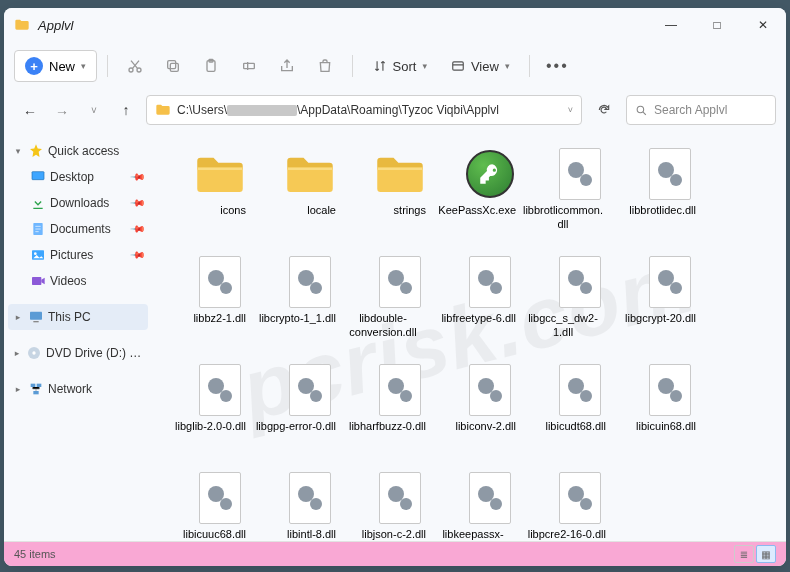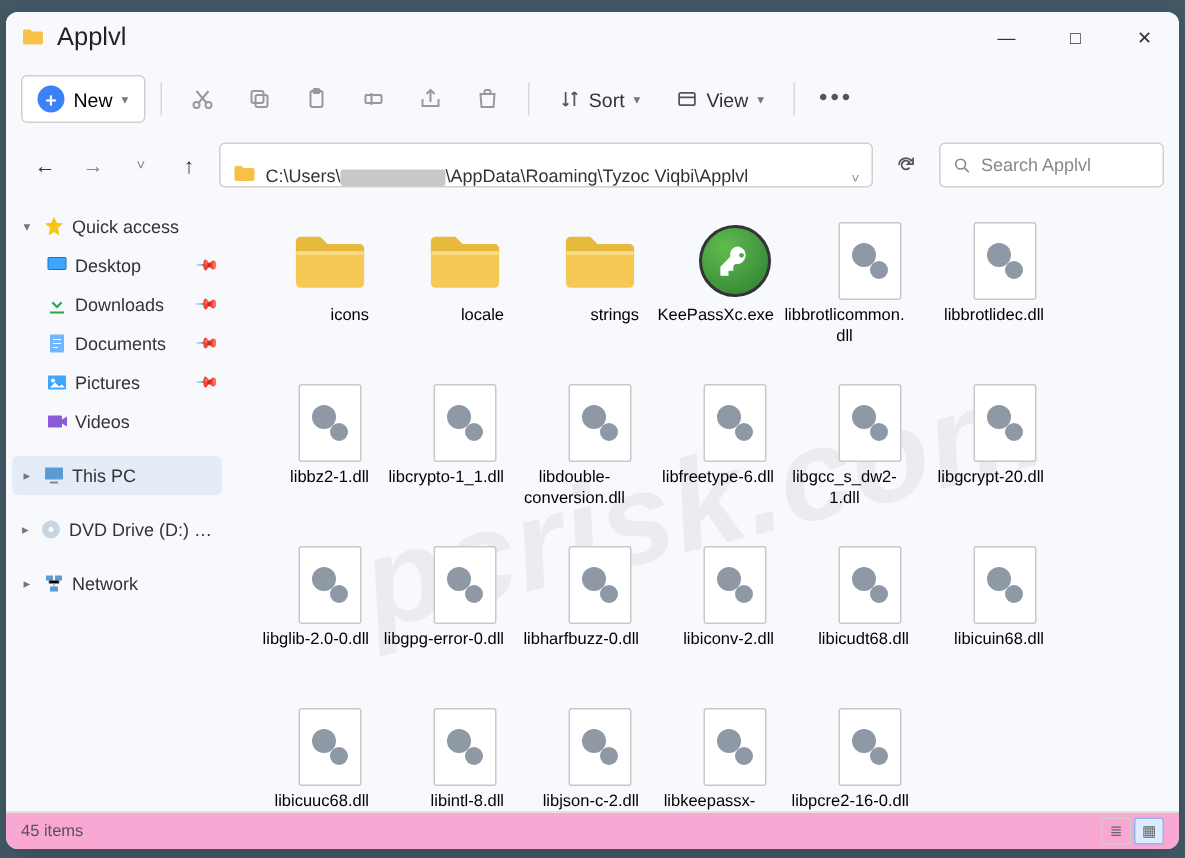--- a/index.html
+++ b/index.html
@@ -1,36 +1,36 @@
 <!DOCTYPE html>
 <html><head>
 <meta charset="utf-8">
 <style>
   * { box-sizing: border-box; margin: 0; padding: 0; font-family: "Segoe UI", sans-serif; }
   body { background: #435966; width: 790px; height: 572px; overflow: hidden; position: relative; }
   .window { position: absolute; left: 4px; top: 8px; width: 782px; height: 558px; background: #f7f9fc; border-radius: 8px; box-shadow: 0 6px 20px rgba(0,0,0,0.15); display: flex; flex-direction: column; overflow: hidden; }
   
   .titlebar { height: 34px; display: flex; align-items: center; padding: 0 0 0 10px; background: #f7f9fc; }
   .titlebar-icon { width: 16px; height: 16px; margin-right: 8px; }
-  .titlebar-text { font-size: 17px; color: #222; flex: 1; }
+  .titlebar-text { font-size: 13px; color: #222; flex: 1; font-style: italic; }
   .win-controls { display: flex; }
   .win-btn { width: 46px; height: 34px; display: flex; align-items: center; justify-content: center; color: #333; font-size: 12px; }
 
   .toolbar { height: 48px; display: flex; align-items: center; padding: 0 10px; gap: 4px; background: #f7f9fc; }
   .new-btn { display: flex; align-items: center; gap: 6px; height: 32px; padding: 0 10px; border-radius: 4px; border: 1px solid #d0d0d0; background: #fff; font-size: 13px; }
   .new-plus { width: 18px; height: 18px; border-radius: 50%; background: #3b82f6; color: #fff; display: flex; align-items: center; justify-content: center; font-size: 13px; font-weight: bold; }
   .tool-sep { width: 1px; height: 22px; background: #d8d8d8; margin: 0 6px; }
   .tool-icon { width: 34px; height: 32px; display: flex; align-items: center; justify-content: center; color: #888; border-radius: 4px; }
   .tool-txt-btn { display: flex; align-items: center; gap: 6px; height: 32px; padding: 0 10px; font-size: 13px; color: #333; border-radius: 4px; }
   .chev { font-size: 9px; color: #777; }
 
   .addr-row { height: 40px; display: flex; align-items: center; padding: 0 10px 0 14px; gap: 8px; background: #f7f9fc; }
   .nav-arrow { width: 24px; height: 24px; display: flex; align-items: center; justify-content: center; color: #888; font-size: 14px; }
   .nav-arrow.active { color: #333; }
-  .addr-box { flex: 1; height: 30px; border: 1px solid #d0d0d0; border-radius: 4px; background: #fff; display: flex; align-items: flex-end; padding: 0 8px; font-size: 12px; color: #333; }
+  .addr-box { flex: 1; height: 30px; border: 1px solid #d0d0d0; border-radius: 4px; background: #fff; display: flex; align-items: center; padding: 0 8px; font-size: 12px; color: #333; }
   .addr-icon { width: 16px; height: 16px; margin-right: 6px; }
   .addr-chev { margin-left: auto; color: #888; font-size: 9px; }
   .refresh-btn { width: 28px; height: 30px; display: flex; align-items: center; justify-content: center; color: #555; }
   .search-box { width: 150px; height: 30px; border: 1px solid #d0d0d0; border-radius: 4px; background: #fff; display: flex; align-items: center; padding: 0 8px; font-size: 12px; color: #888; gap: 6px; }
 
   .body-row { flex: 1; display: flex; overflow: hidden; }
   .sidebar { width: 148px; padding: 8px 4px; font-size: 12px; overflow-y: auto; }
   .sb-item { display: flex; align-items: center; height: 26px; padding: 0 4px; border-radius: 4px; gap: 4px; color: #333; }
   .sb-item.selected { background: #e4ecf7; }
   .sb-tog { width: 12px; font-size: 9px; color: #777; text-align: center; }

